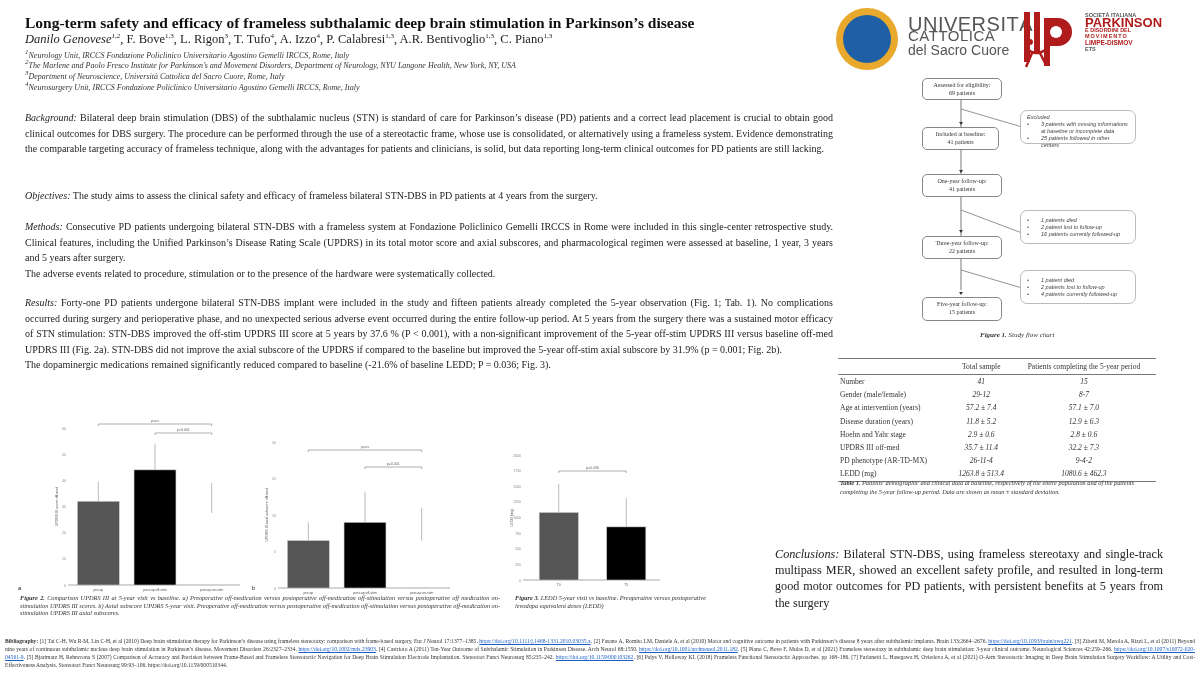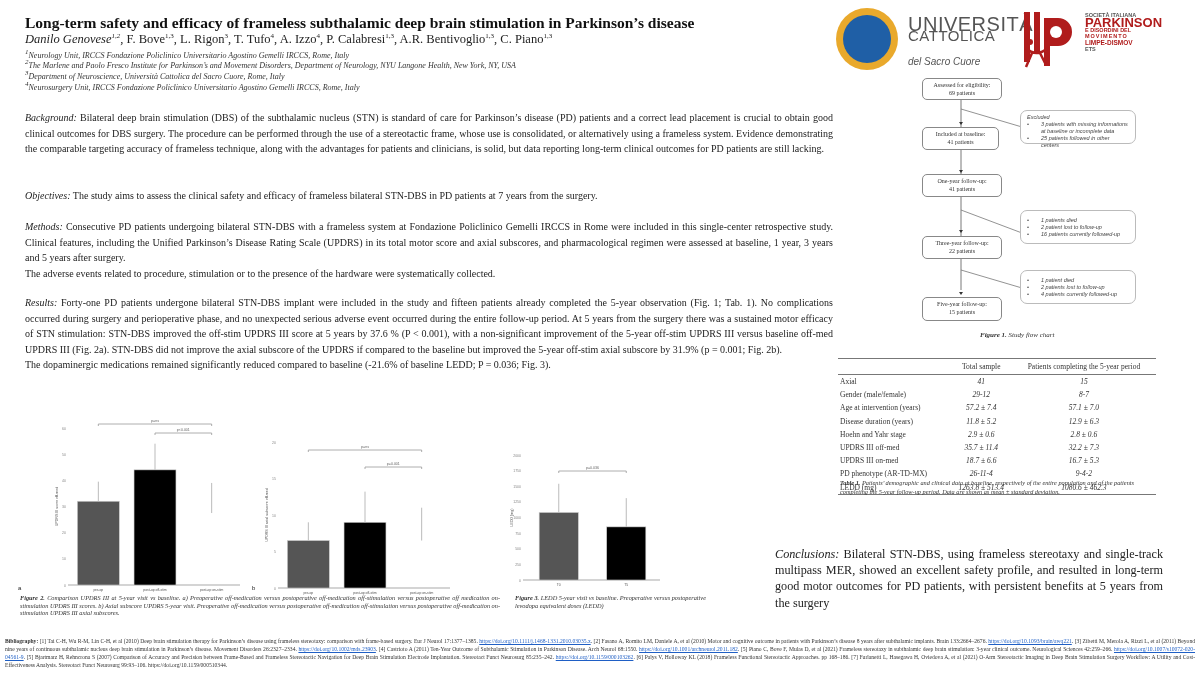--- a/index.html
+++ b/index.html
@@ -12,21 +12,21 @@
   #authors sup, .aff sup { font-size: 7px; }
   .aff { left: 25px; font-size: 8px; font-style: italic; white-space: nowrap; color: #333; }
   .para { left: 25px; width: 808px; font-size: 10px; line-height: 15.6px; text-align: justify; color: #222; }
   .para .hd { font-style: italic; }
   
   #logo-ucsc-seal { left: 836px; top: 8px; width: 62px; height: 62px; border-radius: 50%; background: #e9a92c; }
   #logo-ucsc-seal .inner { position: absolute; left: 7px; top: 7px; width: 48px; height: 48px; border-radius: 50%; background: #1f5fa6; }
   #logo-ucsc-text { left: 908px; top: 18px; font-family: "Liberation Sans", sans-serif; color: #555; line-height: 12px; }
   #logo-ucsc-text .l1 { font-size: 20px; letter-spacing: 0.5px; }
   #logo-ucsc-text .l2 { font-size: 15px; letter-spacing: 0.5px; }
-  #logo-ucsc-text .l3 { font-size: 10px; margin-top: 14px; font-style: italic; }
+  #logo-ucsc-text .l3 { font-size: 14px; margin-top: 2px; }
   #logo-limpe-mark { left: 1020px; top: 8px; width: 55px; height: 62px; }
   #logo-limpe-text { left: 1085px; top: 12px; font-family: "Liberation Sans", sans-serif; font-size: 5.5px; line-height: 6.6px; color: #b01c1c; font-weight: bold; }
   #logo-limpe-text .grey { color: #555; }
   
   .fbox { border: 1px solid #888; border-radius: 5px; background: #fff; font-size: 6px; text-align: center; line-height: 7.5px; padding-top: 3px; color: #333; }
   .ebox { border: 1px solid #bbb; border-radius: 7px; background: #fff; font-family: "Liberation Sans", sans-serif; font-size: 5.5px; font-style: italic; line-height: 7px; padding: 3px 6px; color: #444; }
   .ebox ul { list-style: none; }
   .ebox li { position: relative; padding-left: 14px; }
   .ebox li::before { content: "•"; position: absolute; left: 0; }
   .fig-caption { font-size: 7px; font-style: italic; color: #333; }
@@ -76,21 +76,21 @@
   <div>E DISORDINI DEL</div>
   <div style="letter-spacing:1px">MOVIMENTO</div>
   <div style="font-size:6.5px">LIMPE-DISMOV</div>
   <div class="grey">ETS</div>
 </div>
 
 <div class="abs para" style="top:110px;">
   <span class="hd">Background:</span><span> Bilateral deep brain stimulation (DBS) of the subthalamic nucleus (STN) is standard of care for Parkinson’s disease (PD) patients and a correct lead placement is crucial to obtain good clinical outcomes for DBS surgery. The procedure can be performed through the use of a stereotactic frame, whose use is consolidated, or alternatively using a frameless system. Evidence demonstrating the comparable targeting accuracy of frameless technique, along with the advantages for patients and clinicians, is solid, but data reporting long-term clinical outcomes for PD patients are still lacking.</span>
 </div>
 <div class="abs para" style="top:188px;">
-  <span class="hd">Objectives:</span><span> The study aims to assess the clinical safety and efficacy of frameless bilateral STN-DBS in PD patients at 7 years from the surgery.</span>
+  <span class="hd">Objectives:</span><span> The study aims to assess the clinical safety and efficacy of frameless bilateral STN-DBS in PD patients at 4 years from the surgery.</span>
 </div>
 <div class="abs para" style="top:219px;">
   <span class="hd">Methods:</span><span> Consecutive PD patients undergoing bilateral STN-DBS with a frameless system at Fondazione Policlinico Gemelli IRCCS in Rome were included in this single-center retrospective study. Clinical features, including the Unified Parkinson’s Disease Rating Scale (UPDRS) in its total motor score and axial subscores, and pharmacological regimen were assessed at baseline, 1 year, 3 years and 5 years after surgery.</span><br>
   <span>The adverse events related to procedure, stimulation or to the presence of the hardware were systematically collected.</span>
 </div>
 <div class="abs para" style="top:295px;">
   <span class="hd">Results:</span><span> Forty-one PD patients undergone bilateral STN-DBS implant were included in the study and fifteen patients already completed the 5-year observation (Fig. 1; Tab. 1). No complications occurred during surgery and perioperative phase, and no unexpected serious adverse event occurred during the entire follow-up period. At 5 years from the surgery there was a sustained motor efficacy of STN stimulation: STN-DBS improved the off-stim UPDRS III score at 5 years by 37.6 % (P &lt; 0.001), with a non-significant improvement of the 5-year off-stim UPDRS III versus baseline off-med UPDRS III (Fig. 2a). STN-DBS did not improve the axial subscore of the UPDRS if compared to the baseline but improved the 5-year off-stim axial subscore by 31.9% (p = 0.001; Fig. 2b).</span><br>
   <span>The dopaminergic medications remained significantly reduced compared to baseline (-21.6% of baseline LEDD; P = 0.036; Fig. 3).</span>
 </div>
 <div class="abs para" style="top:546px; left:775px; width:388px; font-size:12.2px; line-height:16.2px;">
@@ -155,21 +155,21 @@
 <table id="table1" class="abs">
   <thead>
     <tr>
       <th></th>
       <th>Total sample</th>
       <th>Patients completing the 5-year period</th>
     </tr>
   </thead>
   <tbody id="table1-body">
       <tr>
-        <td>Axial</td>
+        <td>Number</td>
         <td class="c">41</td>
         <td class="c">15</td>
       </tr>
       <tr>
         <td>Gender (male/female)</td>
         <td class="c">29-12</td>
         <td class="c">8-7</td>
       </tr>
       <tr>
         <td>Age at intervention (years)</td>
@@ -183,25 +183,20 @@
       </tr>
       <tr>
         <td>Hoehn and Yahr stage</td>
         <td class="c">2.9 ± 0.6</td>
         <td class="c">2.8 ± 0.6</td>
       </tr>
       <tr>
         <td>UPDRS III off-med</td>
         <td class="c">35.7 ± 11.4</td>
         <td class="c">32.2 ± 7.3</td>
-      </tr>
-      <tr>
-        <td>UPDRS III on-med</td>
-        <td class="c">18.7 ± 6.6</td>
-        <td class="c">16.7 ± 5.3</td>
       </tr>
       <tr>
         <td>PD phenotype (AR-TD-MX)</td>
         <td class="c">26-11-4</td>
         <td class="c">9-4-2</td>
       </tr>
       <tr>
         <td>LEDD (mg)</td>
         <td class="c">1263.8 ± 513.4</td>
         <td class="c">1080.6 ± 462.3</td>

